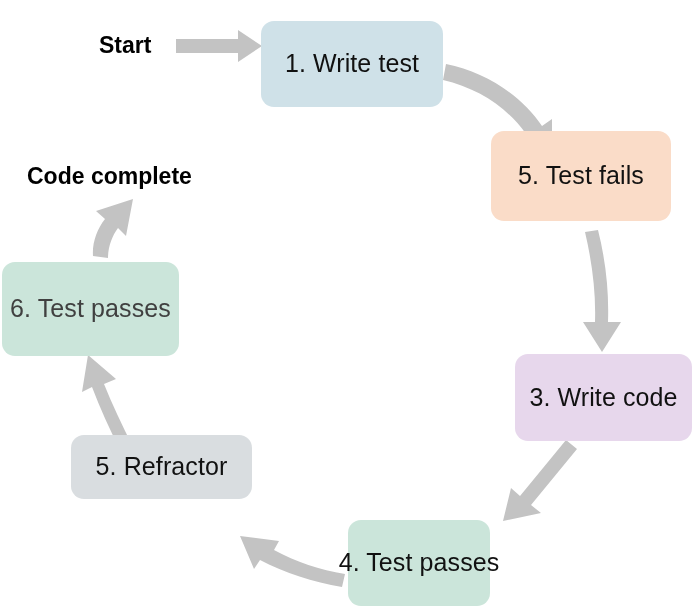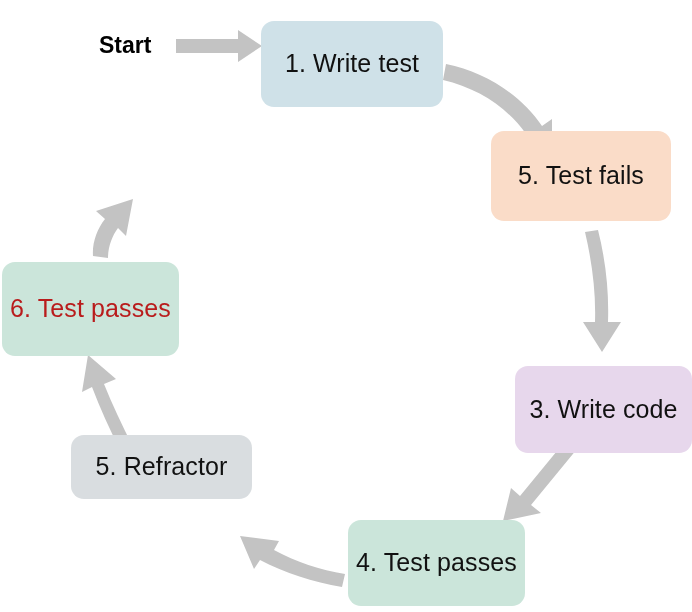--- a/index.html
+++ b/index.html
@@ -43,21 +43,21 @@
     left: 0;
     top: 0;
     width: 692px;
     height: 612px;
     pointer-events: none;
   }
   
   #node-1 { left: 261px; top: 5px;   width: 182px; height: 86px; margin-top: 16px; }
   #node-2 { left: 491px; top: 131px; width: 180px; height: 90px; }
   #node-3 { left: 515px; top: 354px; width: 177px; height: 87px; }
-  #node-4 { left: 348px; top: 520px; width: 177px; height: 86px; }
+  #node-4 { left: 348px; top: 520px; width: 142px; height: 86px; }
   #node-5 { left: 71px;  top: 435px; width: 181px; height: 64px; }
   #node-6 { left: 2px;   top: 262px; width: 177px; height: 94px; }
 
   #label-start         { left: 99px; top: 32px; }
   #label-code-complete { left: 27px; top: 163px; }
 </style>
 </head>
 <body>
 
 <div id="canvas" style="background: rgb(255, 255, 255); border-radius: 9px;">
@@ -135,26 +135,27 @@
                L 133 199
                L 126 236
                L 118 228
                C 112 236, 108 247, 108 258
                Z" style="fill: rgb(195, 195, 195);"></path>
     </g>
   </svg>
 
   <div class="label-text" id="label-start" style="color: rgb(0, 0, 0);">Start</div>
 
+  <div class="label-text" id="label-code-complete" style="color: rgb(0, 0, 0);">Code complete</div>
 
   <div class="node" id="node-1" style="background-color: rgb(207, 225, 232); color: rgb(17, 17, 17);">1. Write test</div>
 
   <div class="node" id="node-2" style="background-color: rgb(250, 220, 200); color: rgb(17, 17, 17);">5. Test fails</div>
 
-  <div class="node" id="node-3" style="background-color: rgb(231, 215, 236); color: rgb(17, 17, 17); margin-top: 12px;">3. Write code</div>
+  <div class="node" id="node-3" style="background-color: rgb(231, 215, 236); color: rgb(17, 17, 17);">3. Write code</div>
 
   <div class="node" id="node-4" style="background-color: rgb(203, 229, 218); color: rgb(17, 17, 17);">4. Test passes</div>
 
   <div class="node" id="node-5" style="background-color: rgb(217, 221, 224); color: rgb(17, 17, 17);">5. Refractor</div>
 
-  <div class="node" id="node-6" style="background-color: rgb(203, 229, 218); color: #b91c1c;">6. Test passes</div>
+  <div class="node" id="node-6" style="background-color: rgb(203, 229, 218); color: #404040;">6. Test passes</div>
 
 </div>
 
 </body></html>

